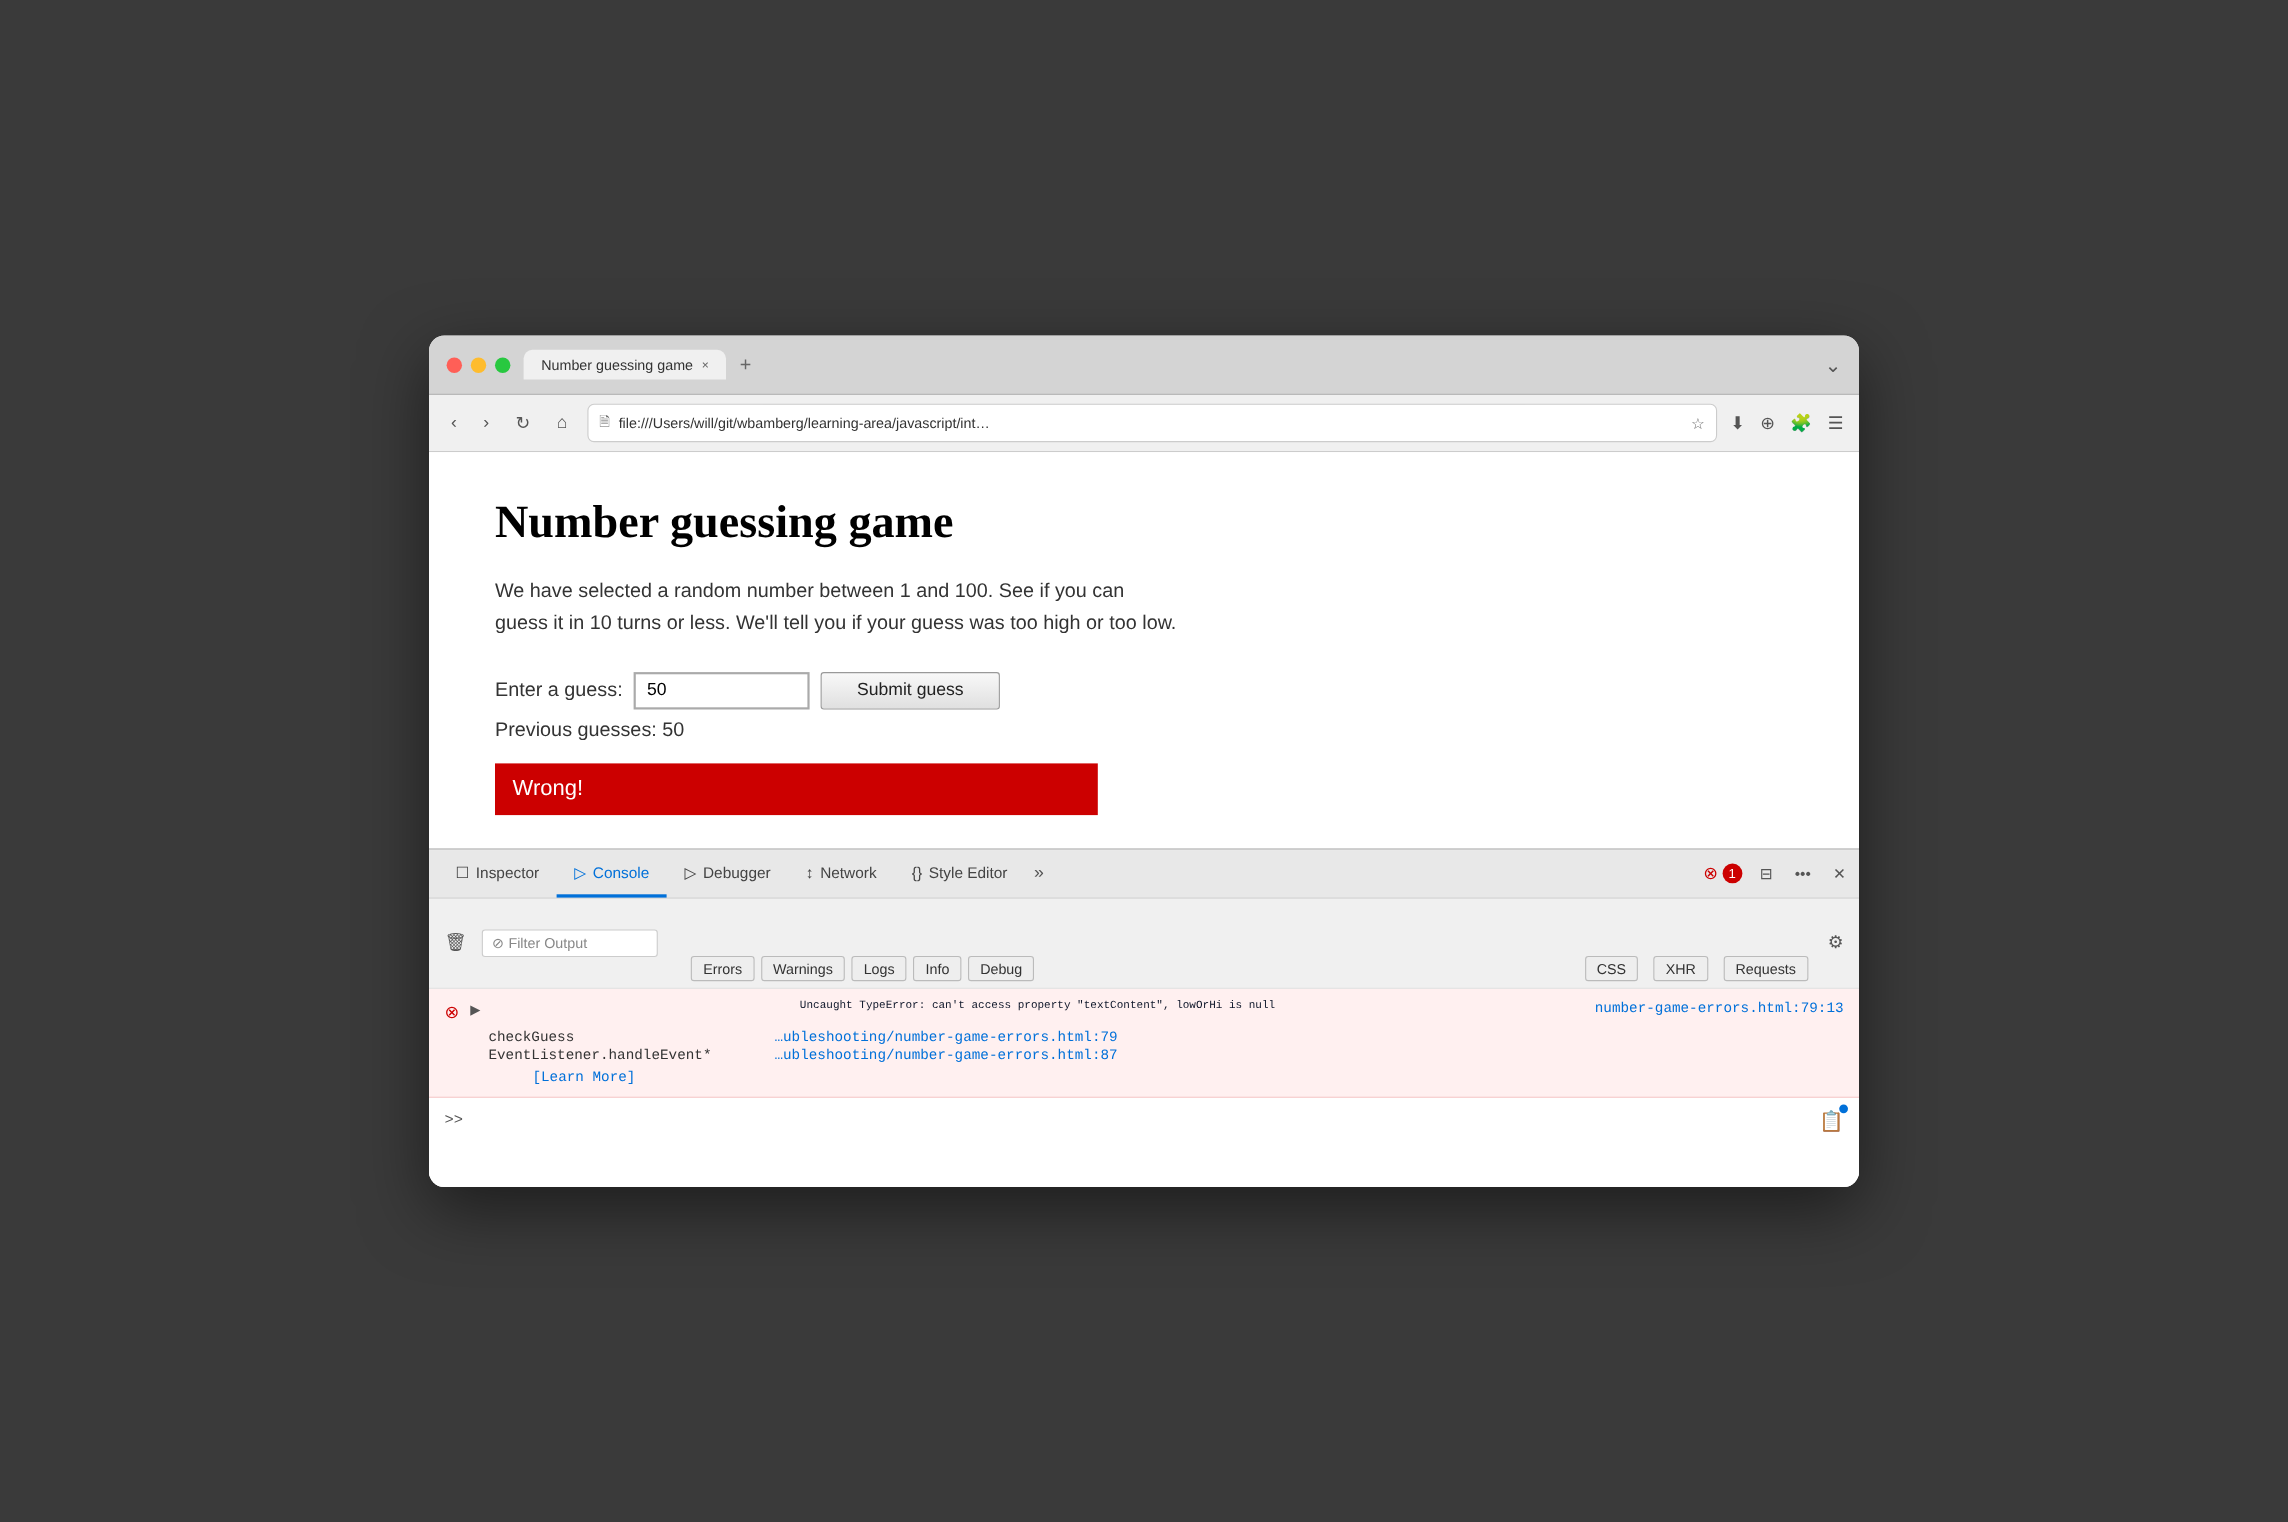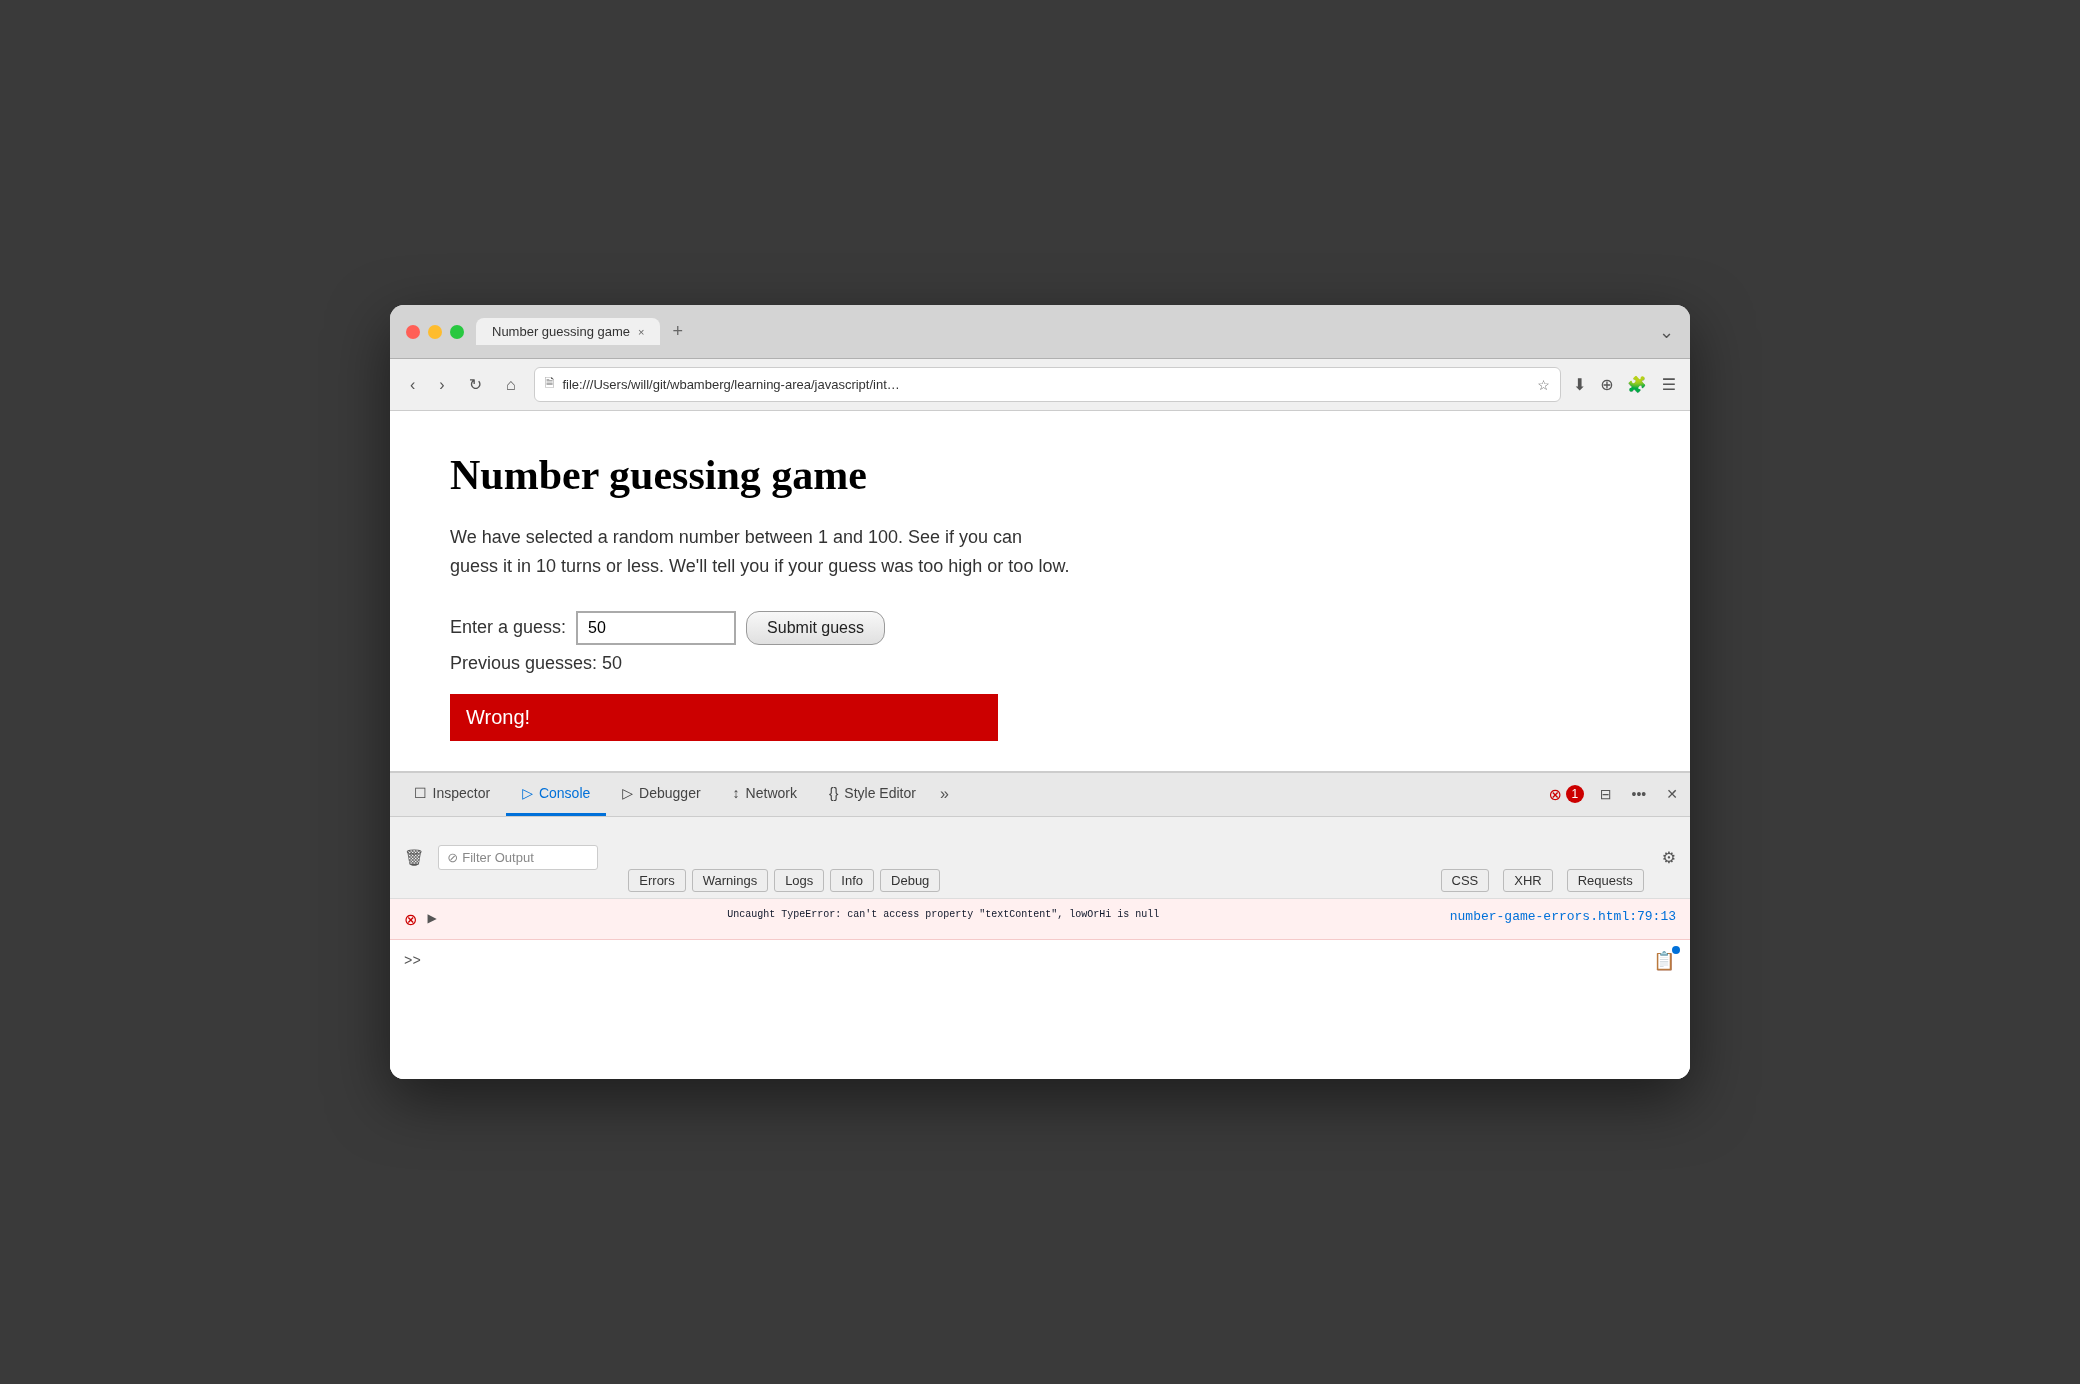--- a/index.html
+++ b/index.html
@@ -148,22 +148,22 @@
     }
     .guess-input {
       border: 2px solid #aaa;
       padding: 6px 10px;
       font-size: 16px;
       width: 160px;
     }
     .submit-btn {
       background: linear-gradient(to bottom, #f8f8f8, #e0e0e0);
       border: 1px solid #999;
-      border-radius: 13px;
-      padding: 7px 20px;
+      border-radius: 3px;
+      padding: 7px 32px;
       font-size: 16px;
       cursor: pointer;
       color: #222;
     }
     .previous-guesses {
       font-size: 18px;
       color: #333;
       margin-bottom: 20px;
     }
     .wrong-banner {
@@ -489,20 +489,31 @@
     </div>
 
     <div class="devtools-content">
       <div class="error-entry">
         <div class="error-row">
           <span class="error-icon">⊗</span>
           <span class="error-expand">▶</span>
           <span class="error-message">Uncaught TypeError: can't access property "textContent", lowOrHi is null</span>
           <a class="error-link">number-game-errors.html:79:13</a>
         </div>
+        <div class="error-stack">
+          <div class="error-stack-row">
+            <span class="stack-fn">checkGuess</span>
+            <a class="stack-loc">…ubleshooting/number-game-errors.html:79</a>
+          </div>
+          <div class="error-stack-row">
+            <span class="stack-fn">EventListener.handleEvent*</span>
+            <a class="stack-loc">…ubleshooting/number-game-errors.html:87</a>
+          </div>
+          <a class="learn-more">[Learn More]</a>
+        </div>
       </div>
       <div class="console-input-row">
         <span class="console-prompt">&gt;&gt;</span>
         <div style="flex:1;"></div>
         <div class="devtools-sidebar-icon">
           <span style="font-size:18px;">📋</span>
           <div class="sidebar-badge"></div>
         </div>
       </div>
     </div>

